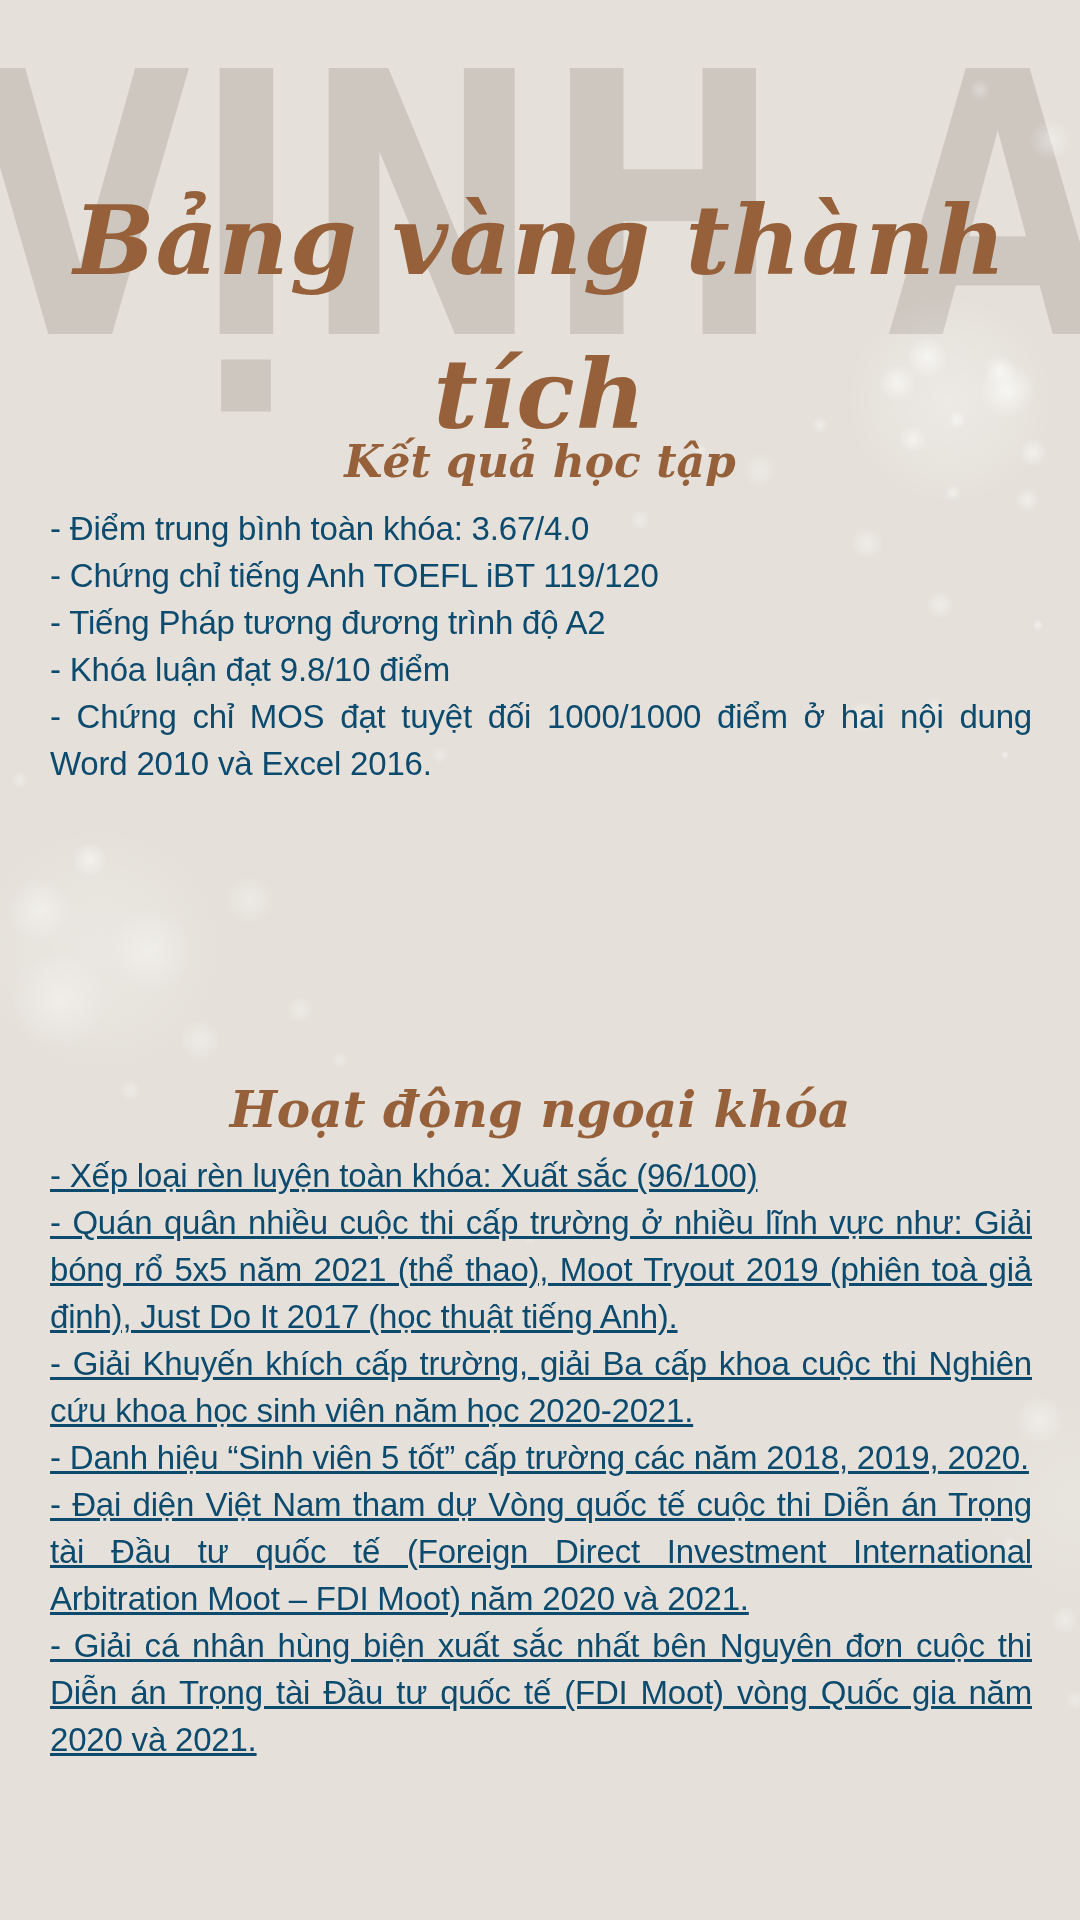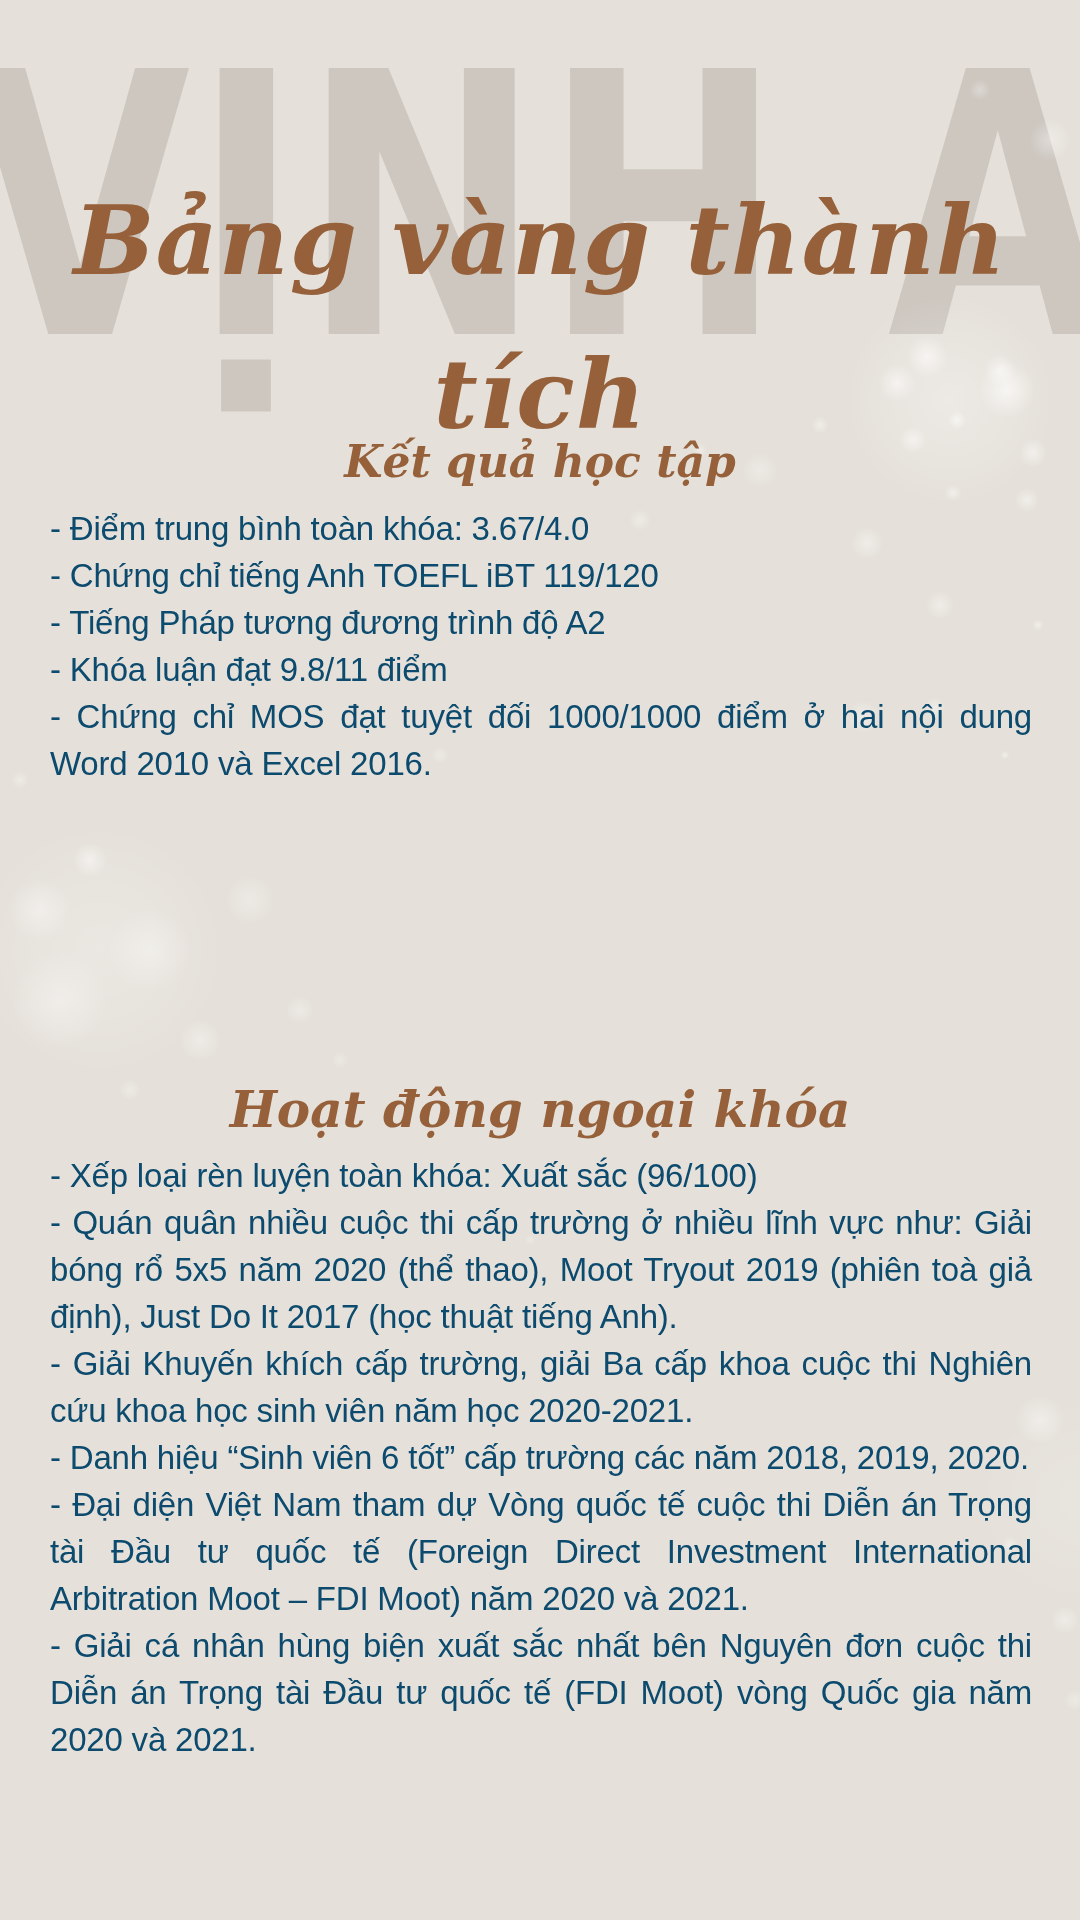--- a/index.html
+++ b/index.html
@@ -96,50 +96,50 @@
   .body-text{
     position:absolute;
     left:50px;width:982px;
     color:#0c4a6e;
     font-size:33px;
     line-height:47px;
     letter-spacing:-0.2px;
     text-align:justify;
   }
   .list1{ top:505px; }
-  .list2{ top:1152px; }
+  .list2{ top:1152px;text-decoration:underline; }
   .body-text p{ margin:0; }
 </style>
 </head>
 <body>
 
 <div class="poster">
 
   <div class="watermark">VỊNH AN</div>
 
   <div class="bokeh"></div>
 
   <h1 class="script page-title">Bảng vàng thành tích</h1>
 
   <section>
     <h2 class="script sec-heading1">Kết quả học tập</h2>
     <div class="body-text list1">
       <p>- Điểm trung bình toàn khóa: 3.67/4.0</p>
       <p>- Chứng chỉ tiếng Anh TOEFL iBT 119/120</p>
       <p>- Tiếng Pháp tương đương trình độ A2</p>
-      <p>- Khóa luận đạt 9.8/11 điểm</p>
+      <p>- Khóa luận đạt 9.8/10 điểm</p>
       <p>- Chứng chỉ MOS đạt tuyệt đối 1000/1000 điểm ở hai nội dung Word 2010 và Excel 2016.</p>
     </div>
   </section>
 
   <section>
     <h2 class="script sec-heading2">Hoạt động ngoại khóa</h2>
     <div class="body-text list2">
       <p>- Xếp loại rèn luyện toàn khóa: Xuất sắc (96/100)</p>
-      <p>- Quán quân nhiều cuộc thi cấp trường ở nhiều lĩnh vực như: Giải bóng rổ 5x5 năm 2020 (thể thao), Moot Tryout 2019 (phiên toà giả định), Just Do It 2017 (học thuật tiếng Anh).</p>
+      <p>- Quán quân nhiều cuộc thi cấp trường ở nhiều lĩnh vực như: Giải bóng rổ 5x5 năm 2021 (thể thao), Moot Tryout 2019 (phiên toà giả định), Just Do It 2017 (học thuật tiếng Anh).</p>
       <p>- Giải Khuyến khích cấp trường, giải Ba cấp khoa cuộc thi Nghiên cứu khoa học sinh viên năm học 2020-2021.</p>
-      <p>- Danh hiệu “Sinh viên 6 tốt” cấp trường các năm 2018, 2019, 2020.</p>
+      <p>- Danh hiệu “Sinh viên 5 tốt” cấp trường các năm 2018, 2019, 2020.</p>
       <p>- Đại diện Việt Nam tham dự Vòng quốc tế cuộc thi Diễn án Trọng tài Đầu tư quốc tế (Foreign Direct Investment International Arbitration Moot – FDI Moot) năm 2020 và 2021.</p>
       <p>- Giải cá nhân hùng biện xuất sắc nhất bên Nguyên đơn cuộc thi Diễn án Trọng tài Đầu tư quốc tế (FDI Moot) vòng Quốc gia năm 2020 và 2021.</p>
     </div>
   </section>
 
 </div>
 
 </body></html>

